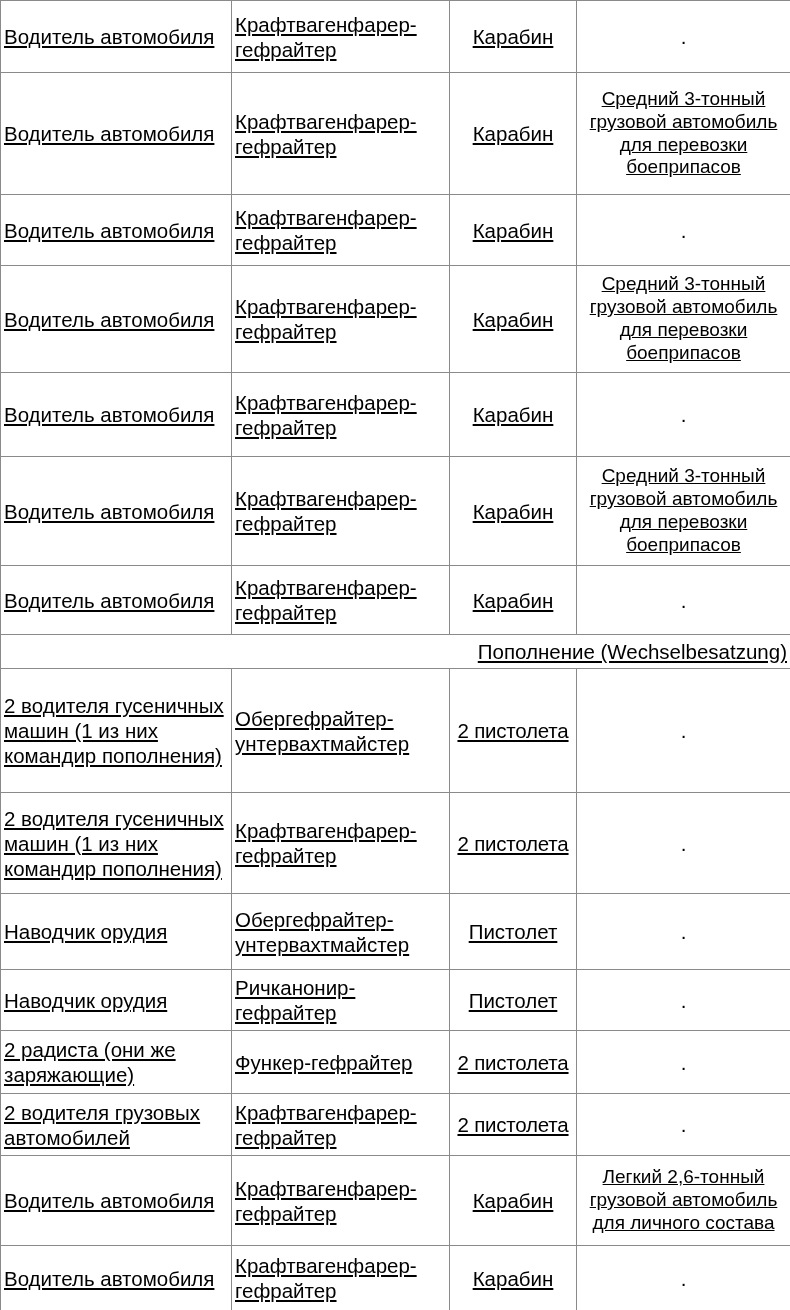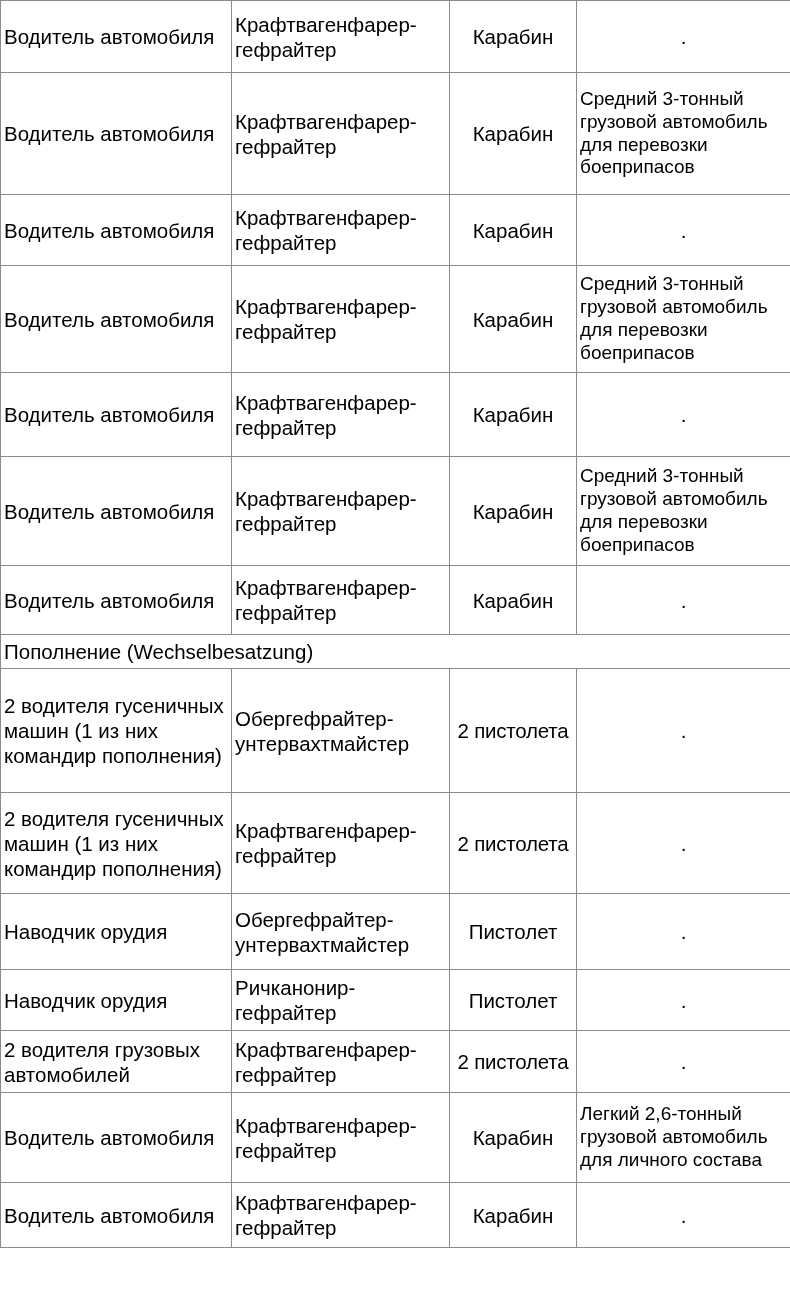--- a/index.html
+++ b/index.html
@@ -13,20 +13,21 @@
     font-family: "Liberation Sans", "DejaVu Sans", sans-serif;
     color: #000000;
     overflow: hidden;
   }
   #sheet {
     width: 638px;
     height: 1310px;
     position: relative;
     background: #ffffff;
     box-sizing: border-box;
+    text-decoration: underline;
   }
   table.roster {
     width: 790px;
     border-collapse: collapse;
     table-layout: fixed;
     background: #ffffff;
   }
   table.roster td {
     border: 1px solid #8a8a8a;
     padding: 2px 3px;
@@ -41,33 +42,33 @@
   }
   
   col.c1 { width: 231px; }
   col.c2 { width: 218px; }
   col.c3 { width: 127px; }
   col.c4 { width: 214px; }
 
   td.col-role     { text-align: left;   padding-left: 4px; }
   td.col-rank     { }
   td.col-weapon   { text-align: center; margin-left: 40px; }
-  td.col-vehicle  { font-size: 19px; line-height: 1.2; }
+  td.col-vehicle  { text-align: center; font-size: 19px; line-height: 1.2; }
 
   
   td.col-weapon.wide {
     text-align: center;
     padding-left: 0px;
     padding-right: 0px;
     font-size: 20.5px;
     letter-spacing: -0.2px;
   }
 
   td.section-row {
-    text-align: left;
+    text-align: right;
     font-size: 20.5px;
     padding: 3px 4px;
     line-height: 1.2;
   }
 
   td.empty-dot {
     text-align: center;
     font-size: 20.5px;
     color: #000000;
   }
@@ -213,20 +214,30 @@
         <tr style="height: 61px;">
           <td class="col-role">
             <span class="role-text">Наводчик орудия</span>
           </td>
           <td class="col-rank">
             <span class="rank-text">Ричканонир-гефрайтер</span>
           </td>
           <td class="col-weapon">Пистолет</td>
           <td class="empty-dot"><span class="dot">.</span></td>
         </tr>
+        <tr style="height: 63px;">
+          <td class="col-role">
+            <span class="role-text">2 радиста (они же заряжающие)</span>
+          </td>
+          <td class="col-rank">
+            <span class="rank-text">Функер-гефрайтер</span>
+          </td>
+          <td class="col-weapon wide">2 пистолета</td>
+          <td class="empty-dot"><span class="dot">.</span></td>
+        </tr>
         <tr style="height: 62px; padding-left: 43px;">
           <td class="col-role">
             <span class="role-text">2 водителя грузовых автомобилей</span>
           </td>
           <td class="col-rank">
             <span class="rank-text">Крафтвагенфарер-гефрайтер</span>
           </td>
           <td class="col-weapon wide">2 пистолета</td>
           <td class="empty-dot"><span class="dot">.</span></td>
         </tr>

